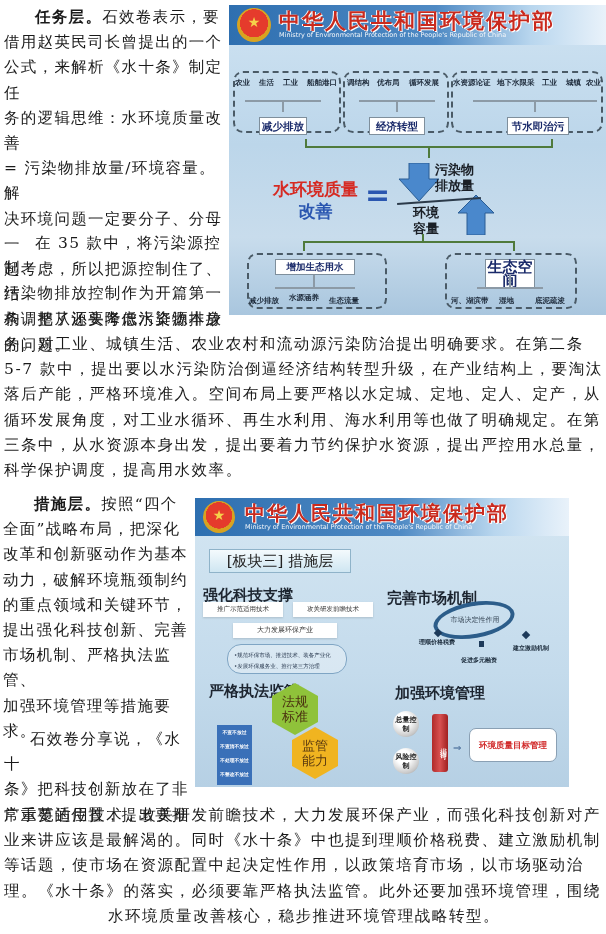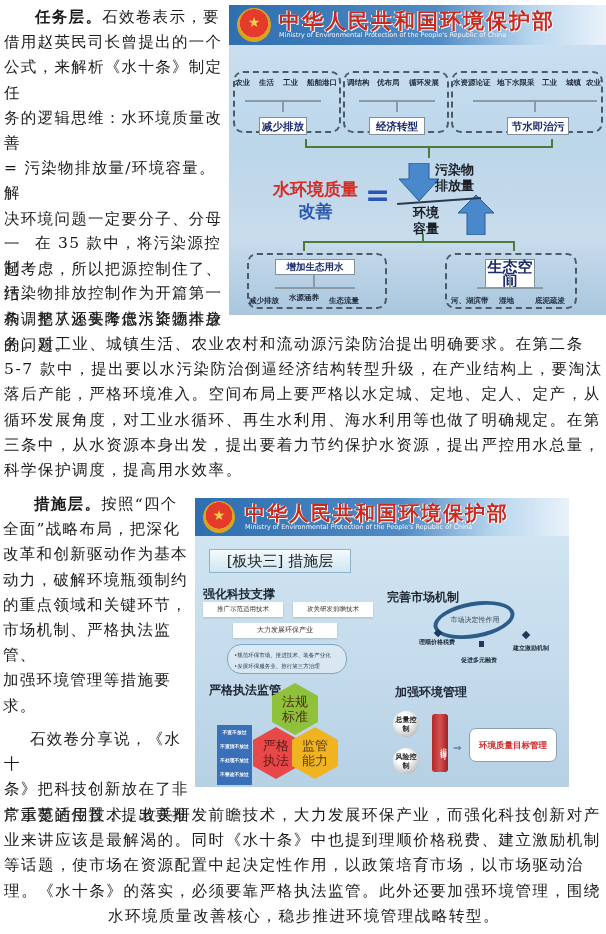--- a/index.html
+++ b/index.html
@@ -12,21 +12,21 @@
   .emblem { position: absolute; left: 8px; top: 3px; width: 34px; height: 34px; border-radius: 50%; background: radial-gradient(circle at 50% 45%, #e53b2c 0 55%, #d8a320 56% 75%, #b8261e 76%); }
   .emblem::after { content: "★"; position: absolute; left: 0; right: 0; top: 6px; text-align: center; color: #f5d14a; font-size: 14px; }
   .ban-title { position: absolute; left: 50px; top: 2px; font-family: "DejaVu Serif", serif; font-weight: bold; font-size: 21px; color: #c92a1e; letter-spacing: 2px; text-shadow: 1px 1px 0 #fff, -1px 0 0 #fff; }
   .ban-sub { position: absolute; left: 50px; top: 26px; font-family: "DejaVu Sans", sans-serif; font-size: 6.5px; color: #f2f6fa; }
   .dash-box { position: absolute; border: 2px dashed #4a5a66; border-radius: 10px; }
   .lbl { position: absolute; font-family: "DejaVu Serif", serif; font-size: 7.5px; font-weight: bold; color: #1d2a3a; white-space: nowrap; }
   .wbox { position: absolute; background: #fff; border: 1px solid #7f8f9c; font-family: "DejaVu Serif", serif; font-weight: bold; font-size: 10.5px; color: #1a2a6a; text-align: center; line-height: 16px; }
   .hline { position: absolute; height: 2px; background: #8c9aa6; }
   .vline { position: absolute; width: 2px; background: #8c9aa6; }
   .gline { position: absolute; background: #4f7a3c; }
-  .sec-title { position: absolute; font-family: "DejaVu Sans", sans-serif; font-size: 12px; color: #1d2530; font-weight: bold; }
+  .sec-title { position: absolute; font-family: "DejaVu Sans", sans-serif; font-size: 15px; color: #1d2530; font-weight: bold; }
   .pill { position: absolute; background: #fff; font-family: "DejaVu Sans", sans-serif; font-size: 6.5px; color: #333; text-align: center; line-height: 15px; box-shadow: 0 1px 2px rgba(0,0,0,0.15); }
   .hex { position: absolute; width: 46px; height: 52px; clip-path: polygon(50% 0, 100% 25%, 100% 75%, 50% 100%, 0 75%, 0 25%); font-family: "DejaVu Serif", serif; font-size: 13px; text-align: center; display: flex; align-items: center; justify-content: center; line-height: 15px; padding: 0 8px; }
   .circle-btn { position: absolute; width: 26px; height: 26px; border-radius: 50%; background: radial-gradient(circle at 40% 35%, #ffffff 0 30%, #c9c9c9 70%, #8c8c8c 100%); font-family: "DejaVu Serif", serif; font-size: 7px; font-weight: bold; color: #222; text-align: center; line-height: 9px; padding-top: 4px; }
 </style>
 </head>
 <body>
 
 <div class="para" style="left:4px; top:4px; width:224px;">
   <div style="text-indent:31px;"><b>任务层。</b><span>石效卷表示，要</span></div>
   <div>借用赵英民司长曾提出的一个</div>
@@ -135,20 +135,21 @@
   <span class="lbl" style="left:270px; top:291px;">湿地</span>
   <span class="lbl" style="left:306px; top:291px;">底泥疏浚</span>
 </div>
 
 <div class="para" style="left:3px; top:491px; width:190px;">
   <div style="text-indent:31px;"><b>措施层。</b><span>按照“四个</span></div>
   <div>全面”战略布局，把深化</div>
   <div>改革和创新驱动作为基本</div>
   <div>动力，破解环境瓶颈制约</div>
   <div>的重点领域和关键环节，</div>
+  <div>提出强化科技创新、完善</div>
   <div>市场机制、严格执法监管、</div>
   <div>加强环境管理等措施要</div>
   <div>求。</div>
 </div>
 
 <div class="para" style="left:4px; top:727px; width:190px;">
   <div style="text-indent:26px;">石效卷分享说，《水十</div>
   <div>条》把科技创新放在了非</div>
   <div>常重要的位置，提出要推</div>
 </div>
@@ -192,21 +193,20 @@
   <div style="position:absolute; left:266px; top:158px; font-family:'DejaVu Serif',serif; font-weight:bold; font-size:6px; color:#1a2a3a;">促进多元融资</div>
 
   <div class="sec-title" style="left:14px; top:184px;">严格执法监管</div>
   <div style="position:absolute; left:22px; top:227px; width:35px; height:60px; background:#3a70b8; font-family:'DejaVu Sans',sans-serif; font-size:4.8px; color:#fff; font-weight:bold; text-align:center; line-height:14px; padding-top:1px;">
     <div>不查不放过</div>
     <div>不查清不放过</div>
     <div>不处理不放过</div>
     <div>不整改不放过</div>
   </div>
   <div class="hex" style="left:77px; top:185px; background:#8fc23a; color:#4a3010;">法规标准</div>
-  <div class="hex" style="left:58px; top:229px; background:#e8484a; color:#5a1a10;">严格执法</div>
   <div class="hex" style="left:97px; top:229px; background:#f0b420; color:#5a3a10;">监管能力</div>
 
   <div class="sec-title" style="left:200px; top:186px;">加强环境管理</div>
   <div class="circle-btn" style="left:198px; top:213px;">总量控制</div>
   <div class="circle-btn" style="left:198px; top:250px;">风险控制</div>
   <div style="position:absolute; left:237px; top:216px; width:16px; height:58px; background:linear-gradient(90deg,#b02a2a,#d85050,#a02020); border-radius:3px; color:#fff; font-family:'DejaVu Serif',serif; font-size:7px; text-align:center; line-height:11px; padding-top:6px; writing-mode:vertical-rl; letter-spacing:2px;">排污许可</div>
   <div style="position:absolute; left:258px; top:244px; font-family:'DejaVu Sans',sans-serif; font-size:10px; color:#3a6090;">⇒</div>
   <div style="position:absolute; left:274px; top:230px; width:88px; height:34px; background:#fff; border:1px solid #8aa0b4; border-radius:7px; color:#d12a2a; font-family:'DejaVu Serif',serif; font-weight:bold; font-size:8.5px; text-align:center; line-height:32px;">环境质量目标管理</div>
 </div>
 

